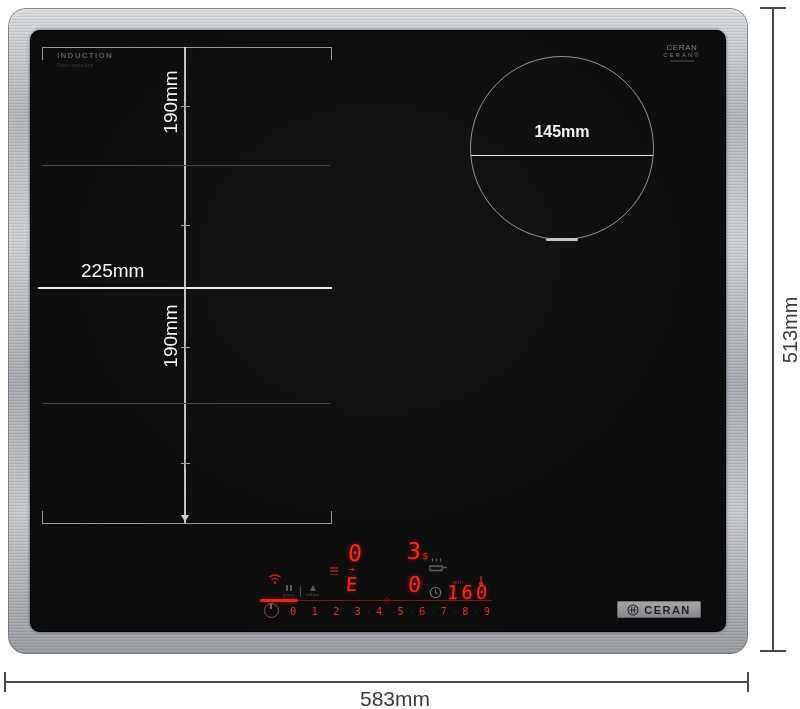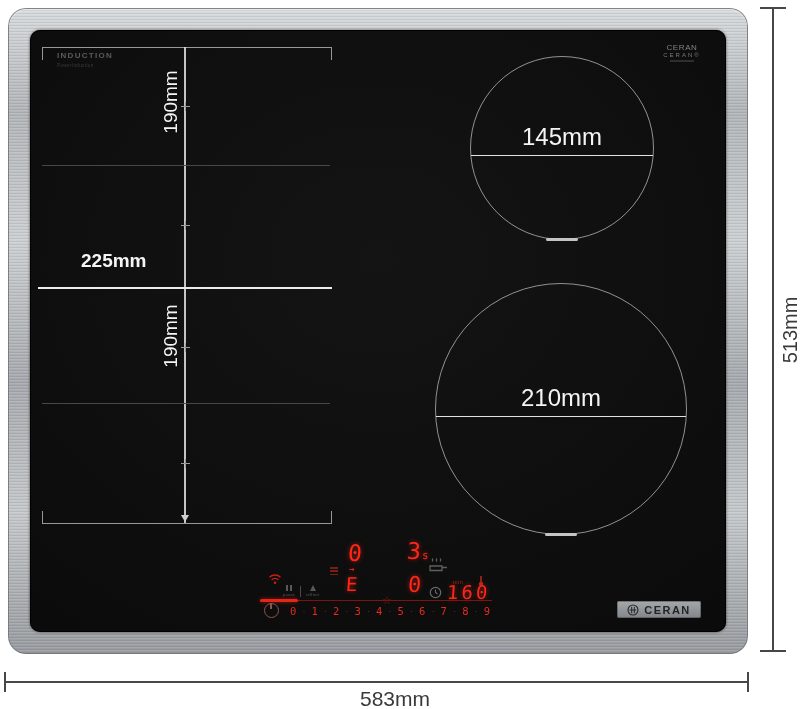--- a/index.html
+++ b/index.html
@@ -33,21 +33,21 @@
     border-left:4px solid transparent;border-right:4px solid transparent;border-top:7px solid #cfcfcf;}
   .faintline{position:absolute;left:12px;width:288px;height:1px;background:#474747;}
   .brightline{position:absolute;left:8px;top:257px;width:294px;height:2px;background:#ececec;}
   .cross{position:absolute;width:9px;height:9px;}
   .cross::before{content:"";position:absolute;left:4px;top:0;width:1px;height:9px;background:#9a9a9a;}
   .cross::after{content:"";position:absolute;top:4px;left:0;width:9px;height:1px;background:#9a9a9a;}
 
   
   .zone{position:absolute;border:1px solid rgba(188,188,188,.75);border-radius:50%;}
   .zone .dia{position:absolute;left:0;right:0;height:1px;background:#e2e2e2;}
-  .zone .zlabel{position:absolute;width:100%;text-align:center;color:#f4f4f4;font-size:24px;}
+  .zone .zlabel{position:absolute;width:100%;text-align:center;color:#f4f4f4;font-size:16px;font-weight:bold;}
   .zone .tick{position:absolute;left:calc(50% - 16px);bottom:-2px;width:32px;height:3px;background:#c4c4c4;border-radius:2px;}
 
   
   .induction{position:absolute;left:27px;top:21px;color:#5c5c5c;font-size:8px;font-weight:600;letter-spacing:1.3px;}
   .induction-sub{position:absolute;left:27px;top:33px;color:#3c3c3c;font-size:4.5px;letter-spacing:.4px;}
   .schott{position:absolute;left:628px;top:13px;width:48px;text-align:center;color:#838383;}
   .schott .l1{font-size:8px;letter-spacing:.6px;}
   .schott .l2{font-size:6px;letter-spacing:2px;color:#7a7a7a;}
   .schott .fine{margin:2px auto 0;width:24px;height:2px;background:#2e2e2e;}
 
@@ -110,33 +110,28 @@
       <div class="faintline" style="top:135px;"></div>
       <div class="faintline" style="top:373px;"></div>
       <div class="brightline"></div>
       <span class="cross" style="left:151px;top:72px;"></span>
       <span class="cross" style="left:151px;top:191px;"></span>
       <span class="cross" style="left:151px;top:313px;"></span>
       <span class="cross" style="left:151px;top:429px;"></span>
 
       <div class="glabel rot" style="left:100px;top:62px;width:80px;height:20px;">190mm</div>
       <div class="glabel rot" style="left:100px;top:296px;width:80px;height:20px;">190mm</div>
-      <div class="glabel" style="left:51px;top:220px;font-weight:bold;">225mm</div>
+      <div class="glabel" style="left:51px;top:230px;">225mm</div>
 
       <div class="zone" style="left:440px;top:26px;width:182px;height:182px;">
         <div class="dia" style="top:98px;"></div>
         <div class="zlabel" style="top:66px;">145mm</div>
         <div class="tick"></div>
       </div>
 
-      <div class="zone" style="left:405px;top:253px;width:250px;height:250px;">
-        <div class="dia" style="top:132px;"></div>
-        <div class="zlabel" style="top:100px;">210mm</div>
-        <div class="tick"></div>
-      </div>
 
       <svg class="abs" style="left:238px;top:543px;" width="14" height="12" viewBox="0 0 14 12">
         <path d="M1.5 4.2a8 8 0 0 1 11 0" fill="none" stroke="#c61f14" stroke-width="1.4"></path>
         <path d="M3.6 6.9a5 5 0 0 1 6.8 0" fill="none" stroke="#c61f14" stroke-width="1.4"></path>
         <circle cx="7" cy="9.8" r="1.3" fill="#c61f14"></circle>
       </svg>
 
       <div class="fnkeys">
         <div class="fnitem">
           <div class="pausebars">

